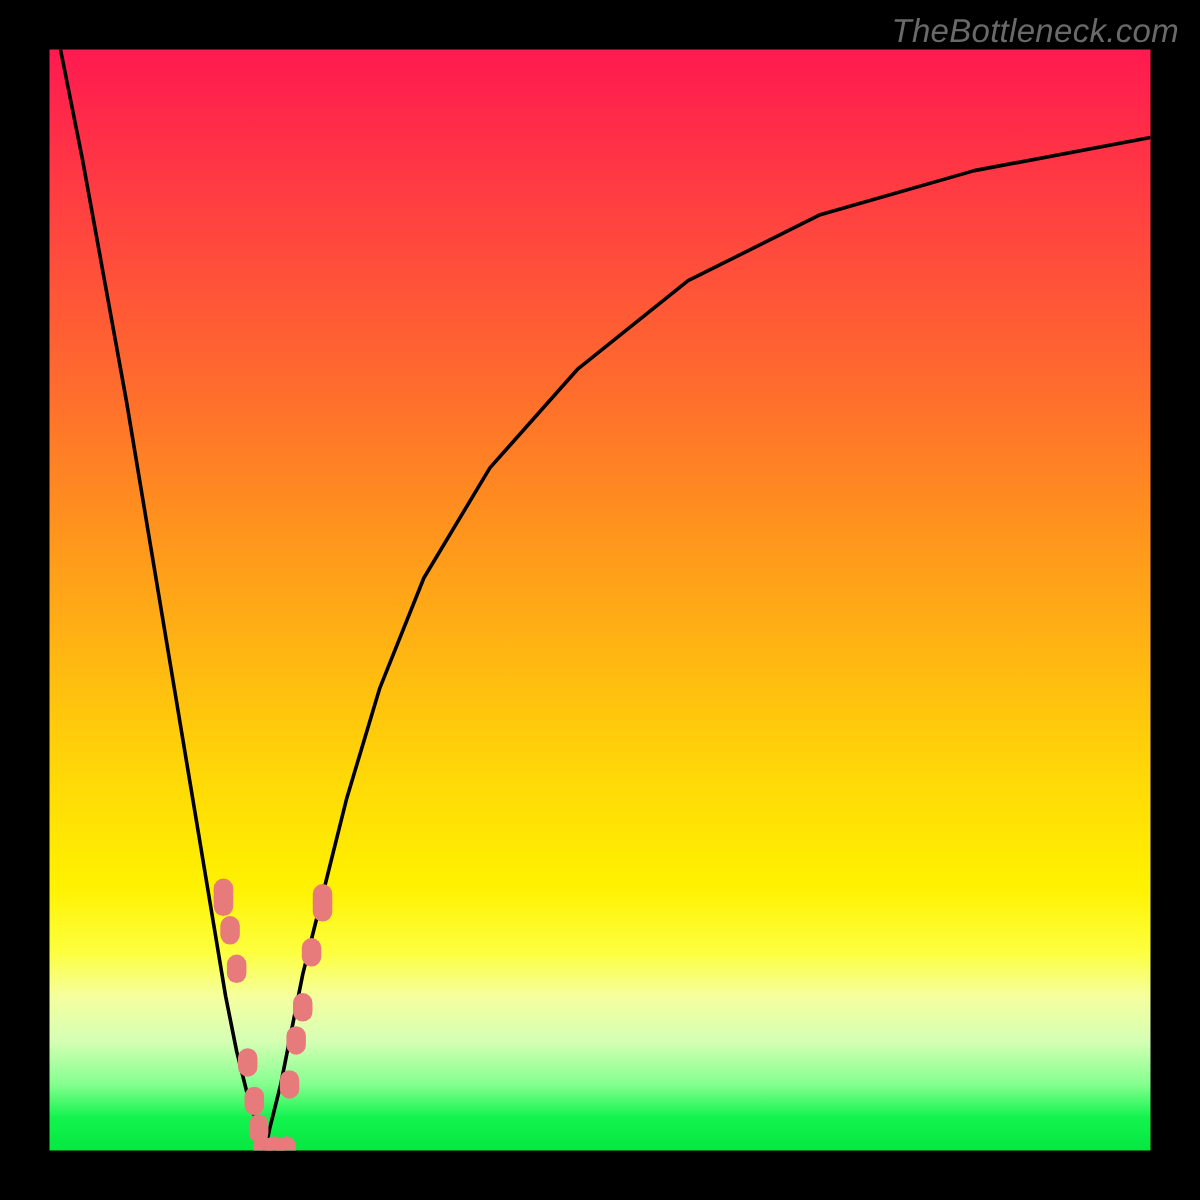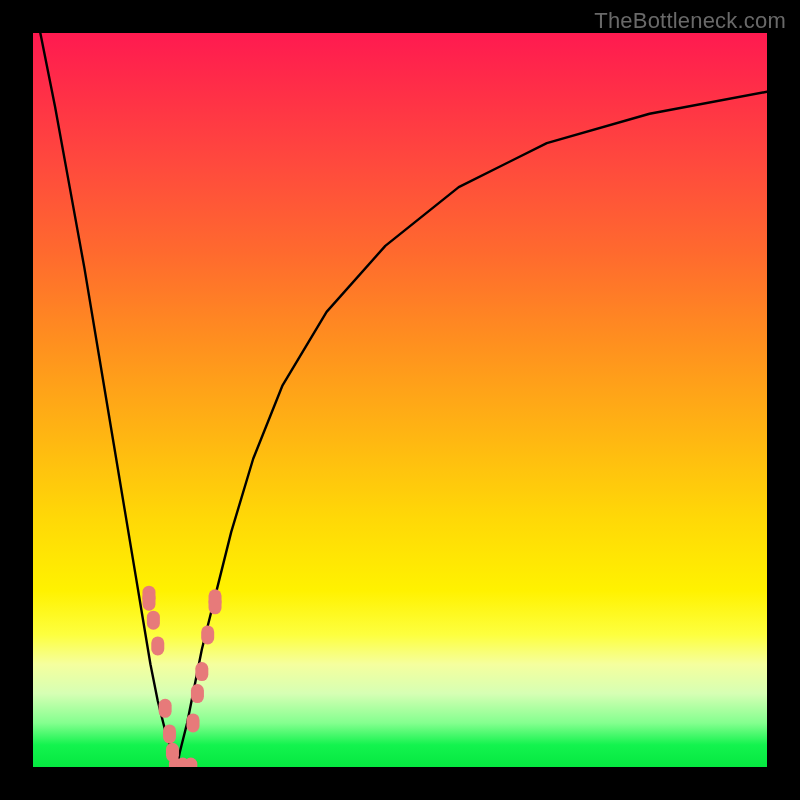--- a/index.html
+++ b/index.html
@@ -11,20 +11,21 @@
     background: #000;
     font-family: Arial, Helvetica, sans-serif;
   }
   .frame {
     position: absolute;
     top: 0;
     left: 0;
     width: 800px;
     height: 800px;
     background: #000;
+    font-style: italic;
   }
   .plot-area {
     position: absolute;
     top: 33px;
     left: 33px;
     width: 734px;
     height: 734px;
     
     background: linear-gradient(to bottom,
       #ff1a50 0%,

